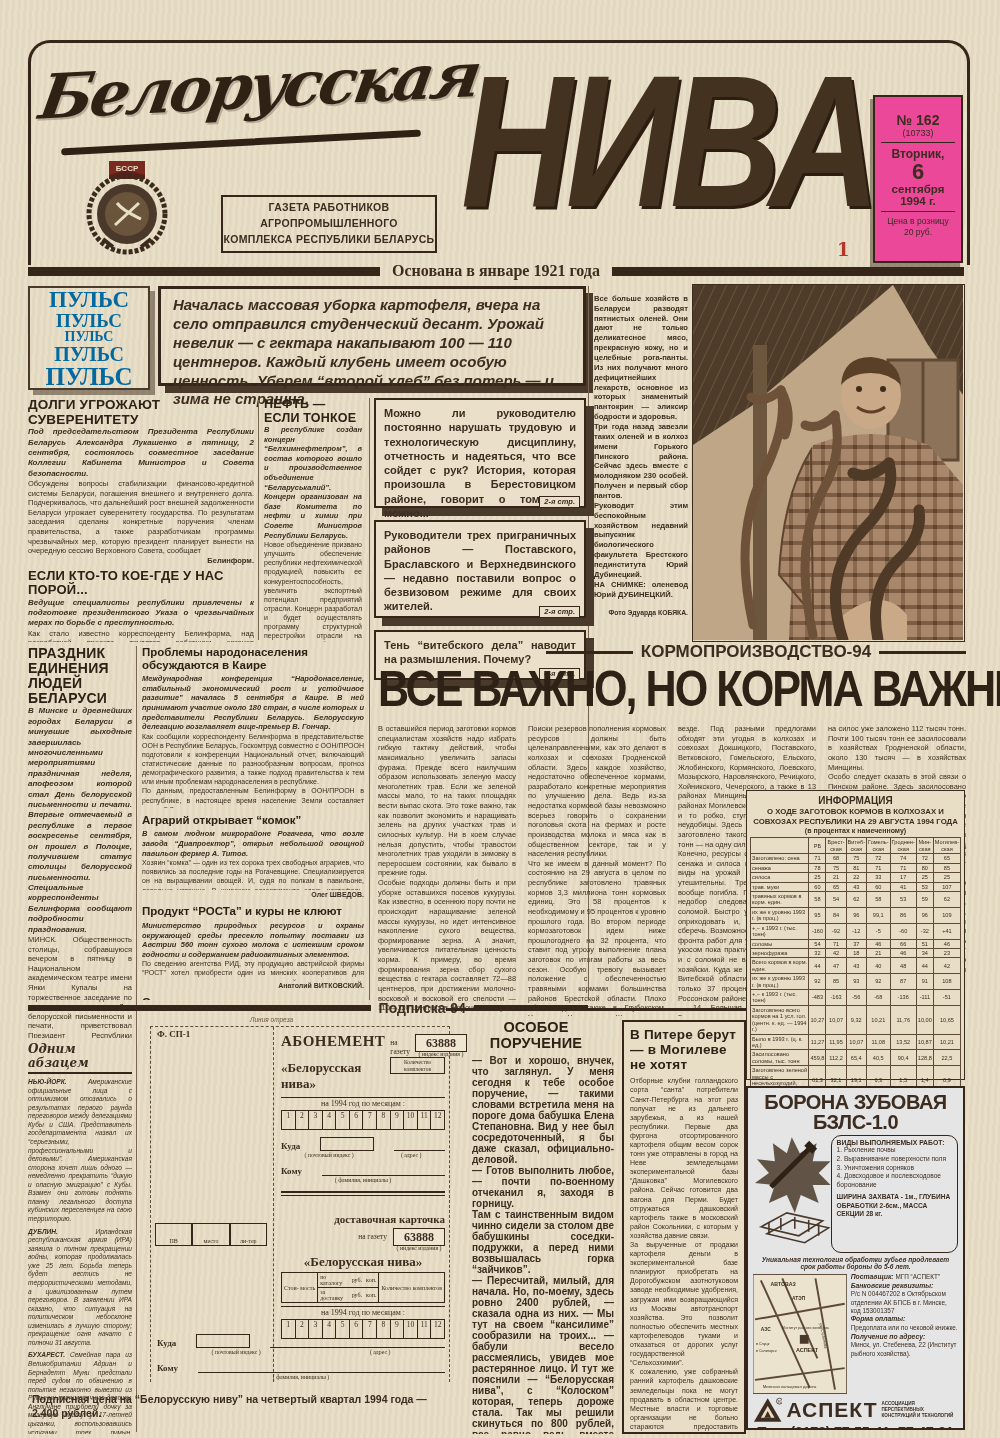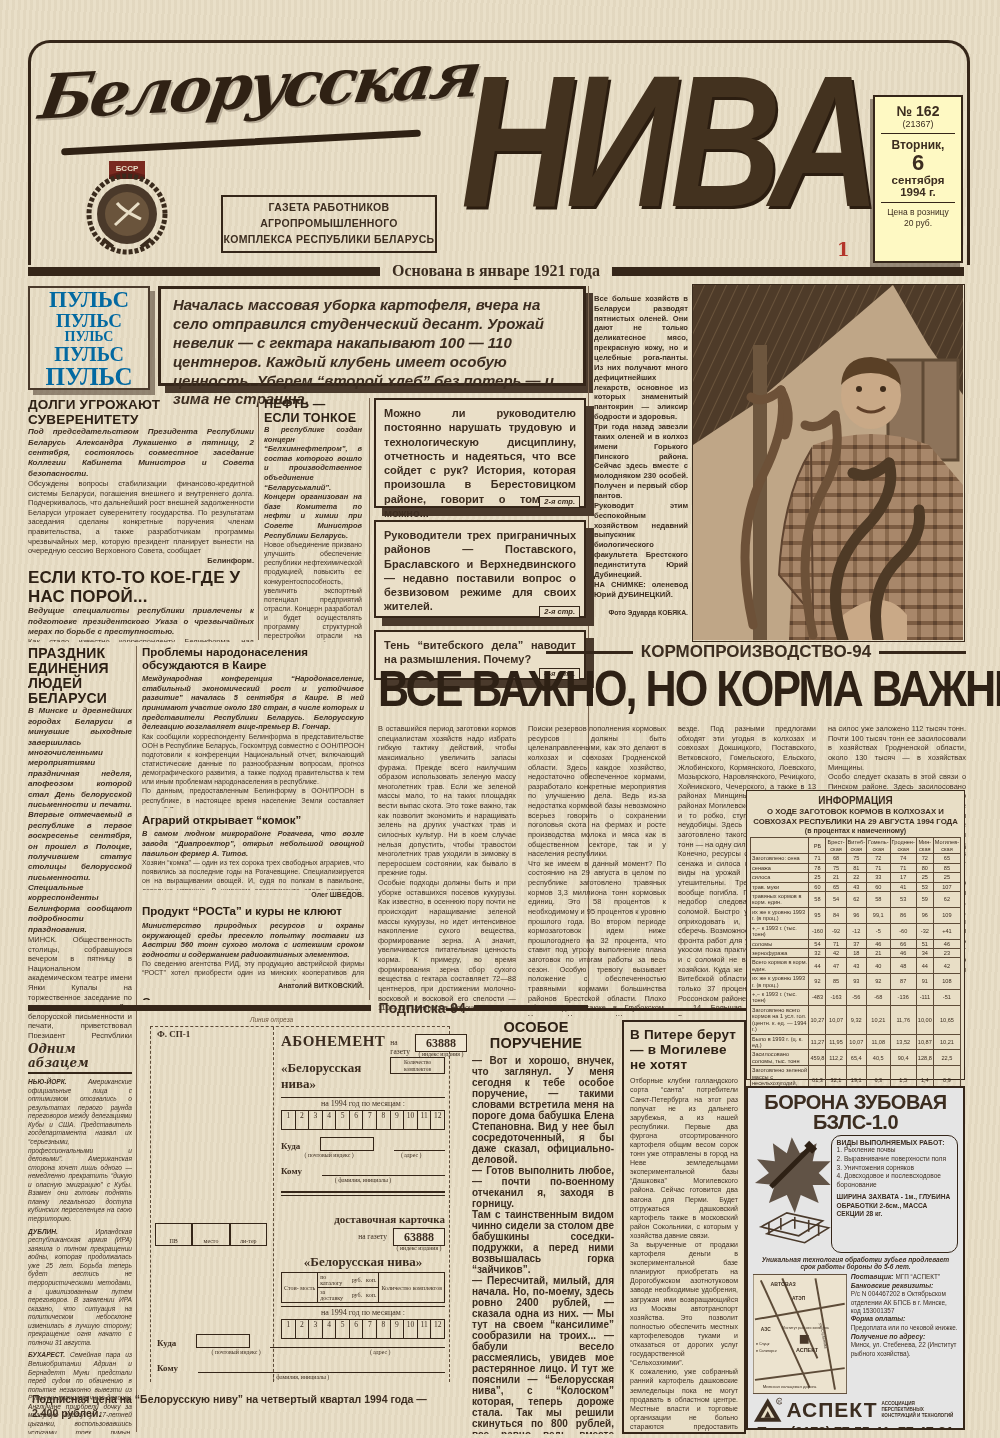--- a/index.html
+++ b/index.html
@@ -20,23 +20,23 @@
     font-size:62px;letter-spacing:-3px;transform:skewX(-12deg) rotate(-3deg);
     color:#2f2114;text-shadow:2px 2px 0 rgba(47,33,20,.25);white-space:nowrap;}
   #script-underline{left:30px;top:96px;width:360px;height:7px;background:#2f2114;transform:rotate(-3deg);border-radius:4px;}
   #niva-title{left:430px;top:-14px;width:420px;height:230px;
     font-family:"Liberation Sans",sans-serif;font-weight:bold;font-style:italic;
     font-size:188px;line-height:225px;letter-spacing:-8px;transform:scaleX(.82);transform-origin:left;
     color:#43321f;text-shadow:3px 3px 0 #2b1d10;}
   #gazette-box{left:190px;top:152px;width:212px;height:54px;border:2.5px solid #352619;
     display:flex;flex-direction:column;justify-content:center;text-align:center;
     font-weight:bold;font-size:10.5px;line-height:1.5;letter-spacing:.3px;}
-  #issue-block{left:842px;top:52px;width:90px;height:168px;background:#fef9c3;
+  #issue-block{left:842px;top:52px;width:90px;height:168px;background:#ec4899;
     border:2px solid #352619;box-shadow:-3px 4px 0 rgba(53,38,25,.45);
-    text-align:center;font-size:11px;padding-top:6px;box-sizing:border-box;}
+    text-align:center;font-size:11px;padding-top:15px;box-sizing:border-box;}
   #issue-block .no{font-weight:bold;font-size:14px;}
   #issue-block .tot{font-size:9px;}
   #issue-block hr{border:none;border-top:1.5px solid #352619;margin:4px 6px;}
   #issue-block .day{font-weight:bold;font-size:12px;}
   #issue-block .num{font-weight:bold;font-size:22px;line-height:22px;}
   #issue-block .mon{font-weight:bold;font-size:11.5px;}
   #issue-block .price{font-size:8.5px;line-height:1.3;}
   #page-one-mark{left:806px;top:196px;color:#b3342a;font-size:18px;font-weight:bold;font-family:"DejaVu Serif",serif;}
   #emblem{left:52px;top:116px;width:88px;height:98px;}
   #founded-bar{left:28px;top:262px;width:936px;height:18px;display:flex;align-items:center;}
@@ -187,21 +187,21 @@
     <path d="M20 80 L30 88 M68 80 L58 88" stroke="#3a2b1d" stroke-width="4"></path>
   </svg>
 
   <div class="abs" id="gazette-box">
     <span>ГАЗЕТА РАБОТНИКОВ АГРОПРОМЫШЛЕННОГО</span>
     <span>КОМПЛЕКСА РЕСПУБЛИКИ БЕЛАРУСЬ</span>
   </div>
 
   <div class="abs" id="issue-block">
     <div class="no">№ 162</div>
-    <div class="tot">(21367)</div>
+    <div class="tot">(10733)</div>
     <hr>
     <div class="day">Вторник,</div>
     <div class="num">6</div>
     <div class="mon">сентября</div>
     <div class="mon">1994 г.</div>
     <hr>
     <div class="price">Цена в розницу</div>
     <div class="price">20 руб.</div>
   </div>
   <div class="abs" id="page-one-mark">1</div>
@@ -276,21 +276,21 @@
   </svg>
 </div>
 
 <div class="abs vrule" style="left:258px;top:400px;height:240px;"></div>
 
 <div class="abs" id="dolgi-col">
   <div class="art-title" style="font-size:13.5px;">ДОЛГИ УГРОЖАЮТ СУВЕРЕНИТЕТУ</div>
   <div class="art-lead s8">Под председательством Президента Республики Беларусь Александра Лукашенко в пятницу, 2 сентября, состоялось совместное заседание Коллегии Кабинета Министров и Совета безопасности.</div>
   <div class="art-body s75">Обсуждены вопросы стабилизации финансово-кредитной системы Беларуси, погашения внешнего и внутреннего долга. Подчеркивалось, что дальнейший рост внешней задолженности Беларуси угрожает суверенитету государства. По результатам заседания сделаны конкретные поручения членам правительства, а также разработчикам программы чрезвычайных мер, которую президент планирует вынести на очередную сессию Верховного Совета, сообщает</div>
   <div class="byline s75">Белинформ.</div>
-  <div class="art-title" style="font-size:17px;margin-top:4px;">ЕСЛИ КТО-ТО КОЕ-ГДЕ У НАС ПОРОЙ...</div>
+  <div class="art-title" style="font-size:13px;margin-top:4px;">ЕСЛИ КТО-ТО КОЕ-ГДЕ У НАС ПОРОЙ...</div>
   <div class="art-lead s8">Ведущие специалисты республики привлечены к подготовке президентского Указа о чрезвычайных мерах по борьбе с преступностью.</div>
   <div class="art-body s75">Как стало известно корреспонденту Белинформа, над разработкой проекта трудятся работники органов государственной безопасности, внутренних дел, прокуратуры, НИИ проблем криминологии, криминалистики и судебных экспертиз, ну и, безусловно, люди президентского окружения. В ходе подготовки указа соответствующими ведомствами был сделан серьезный анализ криминогенной ситуации в Беларуси за несколько лет.
 Одна из основных задач президентского Указа — приостановление роста преступности. Предлагаемые меры пока не разглашаются, однако за рамки законодательства они, как утверждается, не выйдут.</div>
 
 </div>
 
 <div class="abs" id="neft-col">
   <div class="art-title" style="font-size:12.5px;">НЕФТЬ — ЕСЛИ ТОНКОЕ</div>
   <div class="art-lead s75">В республике создан концерн “Белхимнефтепром”, в состав которого вошло и производственное объединение “Беларуськалий”. Концерн организован на базе Комитета по нефти и химии при Совете Министров Республики Беларусь.</div>
   <div class="art-body s7">Новое объединение призвано улучшить обеспечение республики нефтехимической продукцией, повысить ее конкурентоспособность, увеличить экспортный потенциал предприятий отрасли. Концерн разработал и будет осуществлять программу структурной перестройки отрасли на основе ресурсосберегающих и экологически чистых технологий, что особенно важно для солигорских шахтеров и обогатителей.

